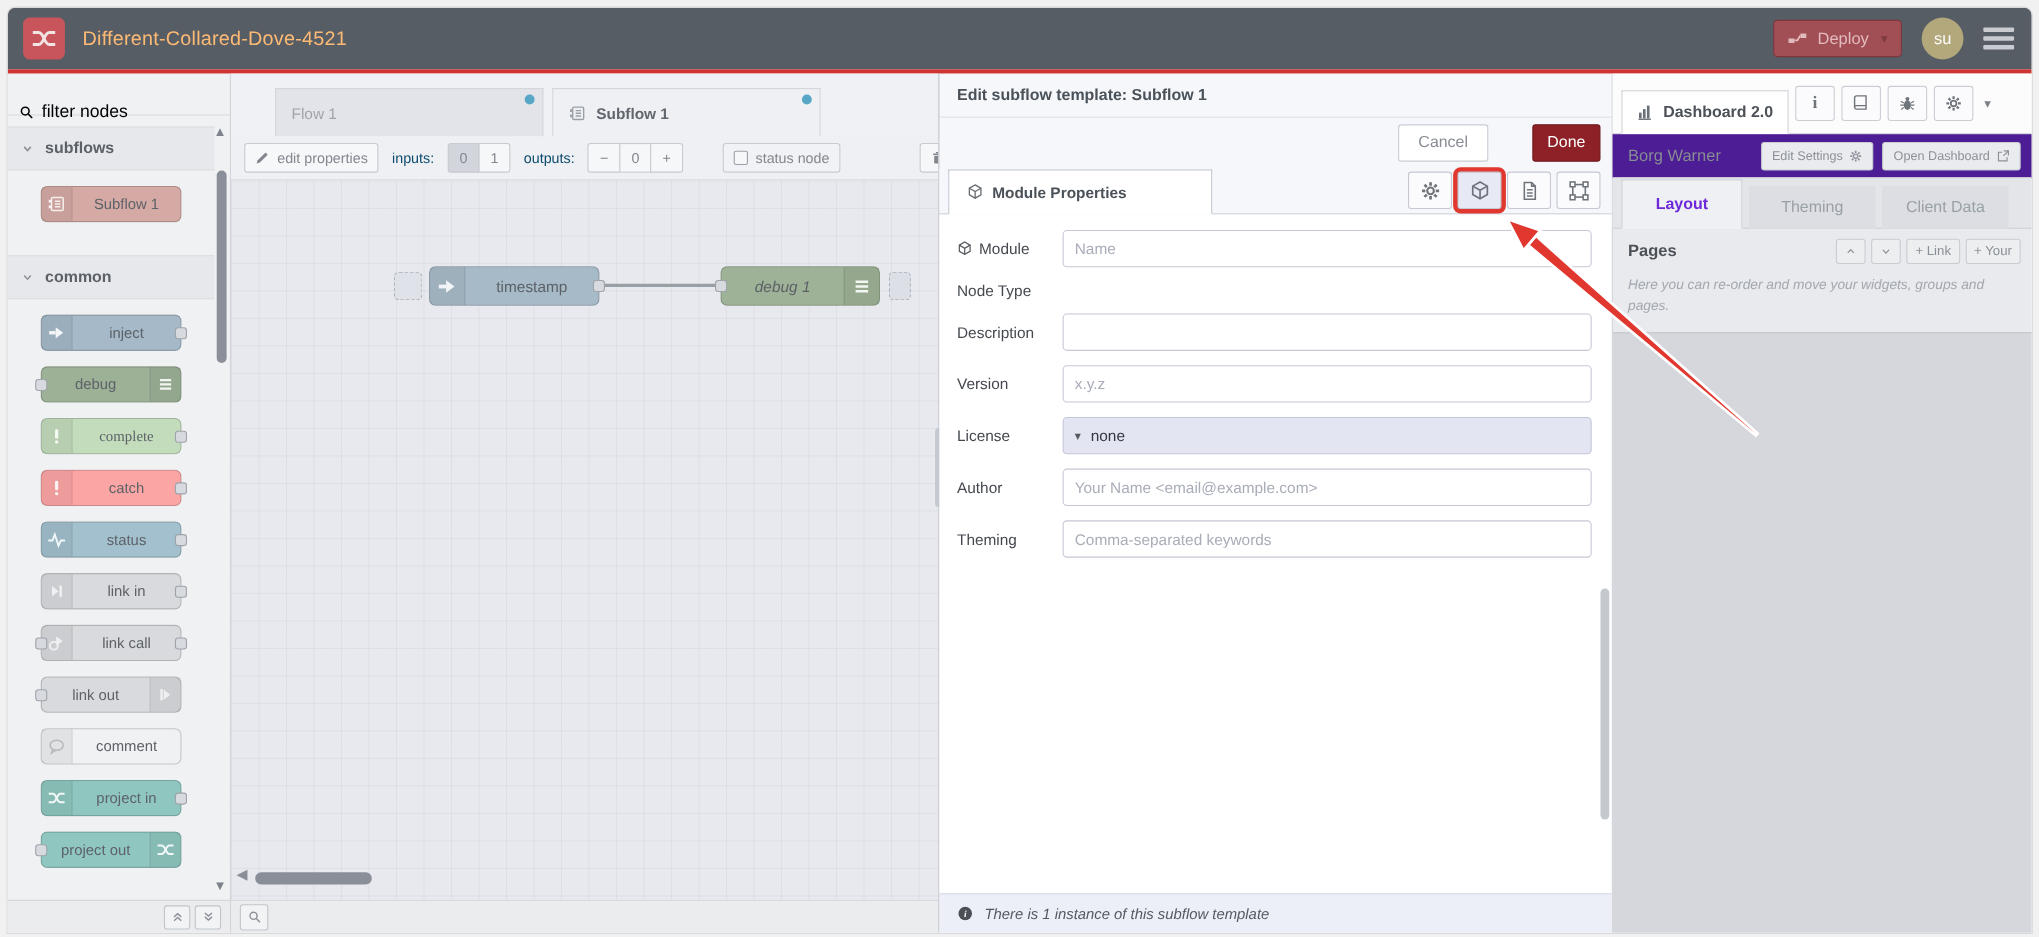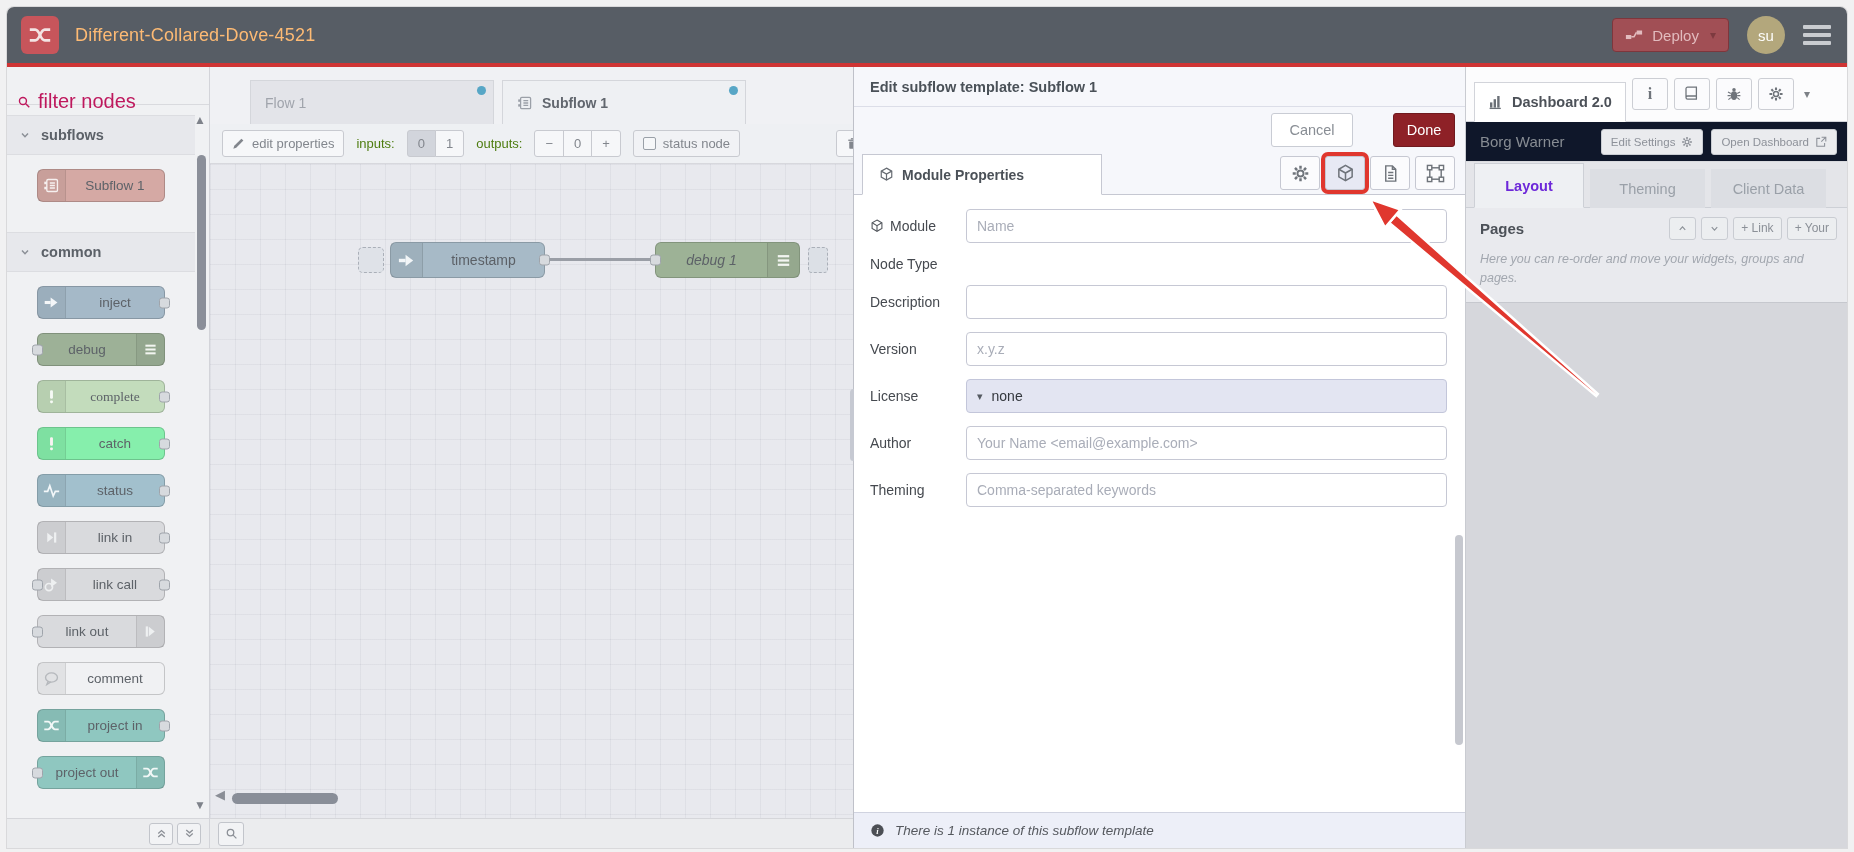--- a/index.html
+++ b/index.html
@@ -21,21 +21,21 @@
   .burger { width:28px; display:flex; flex-direction:column; gap:4px; cursor:pointer; }
   .burger i { display:block; height:4px; background:#c9ccd0; border-radius:1px; }
 
   
   .main { display:flex; height:781px; position:relative; }
 
   
   .palette { width:203px; background:#f0f1f3; border-right:1px solid #d3d4d9; position:relative; display:flex; flex-direction:column; }
   .pal-search { height:38px; border-bottom:1px solid #d9dade; display:flex; align-items:center; padding:0 10px; gap:7px; color:#a7abb2; }
   .pal-search svg { width:14px; height:14px; }
-  .pal-search span { font-size:20px; color:#be185d;margin-top:32px; }
+  .pal-search span { font-size:16px; color:#000000;margin-top:32px; }
   .pal-scroll { flex:1; overflow:hidden; padding-right:14px; }
   .pal-cat { margin-top:10px; height:40px; background:#e7e8ec; border-top:1px solid #dcdde1; border-bottom:1px solid #dcdde1; display:flex; align-items:center; gap:10px; padding:0 12px; color:#5c6168; font-weight:bold; font-size:14.5px; cursor:pointer; }
   .pal-cat svg { width:12px; height:12px; color:#8b8f96; }
   .pal-items { padding:14px 0 6px 0; }
   .pal-item { position:relative; width:128px; height:33px; margin:0 auto 14px auto; border-radius:6px; border:1px solid rgba(0,0,0,.18); display:flex; align-items:stretch; cursor:pointer; }
   .pal-item .nlabel { flex:1; display:flex; align-items:center; justify-content:center; font-size:13.5px; color:#5d6268; }
   .pal-item .nicon { width:28px; display:flex; align-items:center; justify-content:center; background:rgba(0,0,0,.06); }
   .pal-item .nicon svg { width:17px; height:17px; }
   .pal-item .nicon.right { border-left:1px solid rgba(0,0,0,.08); }
   .pal-item .nicon.left { border-right:1px solid rgba(0,0,0,.08); }
@@ -53,21 +53,21 @@
   .tabbar { height:57px; background:#f0f1f4; display:flex; align-items:flex-end; padding-left:40px; gap:8px; }
   .tab { position:relative; width:244px; height:44px; display:flex; align-items:center; gap:9px; padding:0 14px; font-size:14px; border:1px solid #d4d6db; border-bottom:none; cursor:pointer; }
   .tab.inactive { background:#e3e4e9; color:#a0a4ac; }
   .tab.active { background:#eef0f3; color:#61666e; font-weight:bold; }
   .tab .dot { position:absolute; top:5px; right:7px; width:9px; height:9px; border-radius:50%; background:#57a6c6; }
   .tab svg { width:16px; height:16px; color:#9ba0a8; }
   .wstoolbar { height:40px; background:#eef0f3; border-bottom:1px solid #d7d8dd; display:flex; align-items:center; gap:12px; padding:0 12px; position:relative; overflow:hidden; }
   .tbtn { height:27px; display:flex; align-items:center; gap:7px; padding:0 9px; background:#f6f7f9; border:1px solid #c8cad0; border-radius:3px; color:#82868d; font-size:13px; cursor:pointer; }
   .tbtn svg { width:13px; height:13px; }
   .tbtn.pressed { background:#d2d5dc; }
-  .tlabel { font-size:13px; color:#4d7c0f; }
+  .tlabel { font-size:13px; color:#0c4a6e; }
   .tgroup { display:flex; }
   .tgroup .tbtn { border-radius:0; margin-left:-1px; padding:0 10px; }
   .tgroup .tbtn:first-child { border-radius:3px 0 0 3px; margin-left:0; }
   .tgroup .tbtn:last-child { border-radius:0 3px 3px 0; }
   .chk { width:13px; height:13px; border:1px solid #9aa0a8; background:#f6f7f9; border-radius:2px; display:inline-block; }
   .trash-btn { position:absolute; right:-16px; top:6px; }
   .canvas { flex:1; position:relative; background:#e8e9ee;
     background-image:linear-gradient(rgba(90,95,120,.07) 1px, transparent 1px), linear-gradient(90deg, rgba(90,95,120,.07) 1px, transparent 1px);
     background-size:25px 25px; overflow:hidden; }
   .cnode { position:absolute; height:36px; border-radius:6px; border:1px solid rgba(0,0,0,.17); display:flex; align-items:stretch; cursor:pointer; }
@@ -111,21 +111,21 @@
 
   
   .sidebar { width:382px; background:#e9eaee; border-left:1px solid #c9cbd1; display:flex; flex-direction:column; }
   .sb-toprow { height:55px; background:#fcfcfd; border-bottom:1px solid #d2d4da; display:flex; align-items:center; padding:0 10px 0 8px; gap:6px; }
   .sb-dash-tab { height:40px; align-self:flex-end; margin-bottom:-1px; background:#fff; border:1px solid #d2d4da; border-bottom:1px solid #fff; display:flex; align-items:center; gap:8px; padding:0 13px; font-size:14.5px; font-weight:bold; color:#4c5158; cursor:pointer; }
   .sb-dash-tab svg { width:16px; height:16px; color:#6b7077; }
   .sb-ibtn { width:36px; height:32px; background:#fbfbfd; border:1px solid #ccced4; border-radius:3px; color:#6f747b; display:flex; align-items:center; justify-content:center; cursor:pointer; }
   .sb-ibtn svg { width:16px; height:16px; }
   .sb-ibtn .seri { font-family:"Liberation Serif", serif; font-weight:bold; font-size:16px; }
   .sb-caret { color:#7d8187; font-size:12px; margin-left:4px; cursor:pointer; }
-  .sb-owner { height:40px; background:#0f172a; border-bottom:1px solid #d9dade; display:flex; align-items:center; padding:0 10px 0 14px; }
+  .sb-owner { height:40px; background:#4c1d95; border-bottom:1px solid #d9dade; display:flex; align-items:center; padding:0 10px 0 14px; }
   .sb-owner .oname { font-size:15px; color:#878c93; }
   .sb-owner .obtns { margin-left:auto; display:flex; gap:8px; }
   .obtn { height:26px; display:flex; align-items:center; gap:6px; padding:0 9px; background:#eaebee; border:1px solid #c9ccd2; border-radius:3px; color:#8d9199; font-size:11.5px; cursor:pointer; }
   .obtn svg { width:12px; height:12px; }
   .sb-tabsrow { height:46px; display:flex; align-items:flex-end; padding:0 0 0 8px; gap:6px; border-bottom:1px solid #cdd0d6; background:#e4e5e9; }
   .sb-tab { margin-bottom:-1px; display:flex; align-items:center; justify-content:center; font-size:14.5px; cursor:pointer; }
   .sb-tab.active { height:45px; width:110px; background:#eef0f3; border:1px solid #cdd0d6; border-bottom:1px solid #eef0f3; font-weight:bold; color:#6d28d9; }
   .sb-tab.inactive { height:39px; width:115px; background:#dcdee3; color:#9aa0a8; }
   .sb-pages { height:40px; display:flex; align-items:center; padding:0 10px 0 14px; }
   .sb-pages .ptitle { font-size:15px; font-weight:bold; color:#4c5158; }
@@ -253,21 +253,21 @@
                   <span style="display: inline-flex; width: 17px; height: 17px; color: rgb(246, 250, 245);">
                     <svg viewBox="0 0 20 20" fill="currentColor" width="100%" height="100%">
                       <rect x="8.3" y="2.5" width="3.4" height="10" rx="1.4"></rect>
                       <rect x="8.3" y="14.6" width="3.4" height="3.2" rx="1.2"></rect>
                     </svg>
                   </span>
                 </span>
                 <span class="nlabel">complete</span>
                 <span class="port out"></span>
               </div>
-              <div class="pal-item" style="background: #86efac;">
+              <div class="pal-item" style="background: #fca5a5;">
                 <span class="nicon left" style="color: rgb(250, 243, 243);">
                   <span style="display: inline-flex; width: 17px; height: 17px; color: rgb(250, 243, 243);">
                     <svg viewBox="0 0 20 20" fill="currentColor" width="100%" height="100%">
                       <rect x="8.3" y="2.5" width="3.4" height="10" rx="1.4"></rect>
                       <rect x="8.3" y="14.6" width="3.4" height="3.2" rx="1.2"></rect>
                     </svg>
                   </span>
                 </span>
                 <span class="nlabel">catch</span>
                 <span class="port out"></span>
@@ -414,21 +414,21 @@
           <div class="tgroup" id="inputs-group">
               <div class="tbtn pressed">0</div>
               <div class="tbtn">1</div>
             </div>
           <span class="tlabel">outputs:</span>
           <div class="tgroup" id="outputs-group">
               <div class="tbtn">−</div>
               <div class="tbtn">0</div>
               <div class="tbtn">+</div>
             </div>
-          <div class="tbtn" style="background:#f1f2f5;">
+          <div class="tbtn" style="background:#f1f2f5;margin-left:24px;">
             <span class="chk"></span>
             <span>status node</span>
           </div>
           <div class="tbtn trash-btn">
               <span style="display: inline-flex;">
                 <svg viewBox="0 0 20 20" fill="currentColor">
                   <rect x="5" y="7" width="10" height="11" rx="1"></rect>
                   <rect x="3.5" y="4" width="13" height="2"></rect>
                   <rect x="7.5" y="1.8" width="5" height="2"></rect>
                 </svg>

